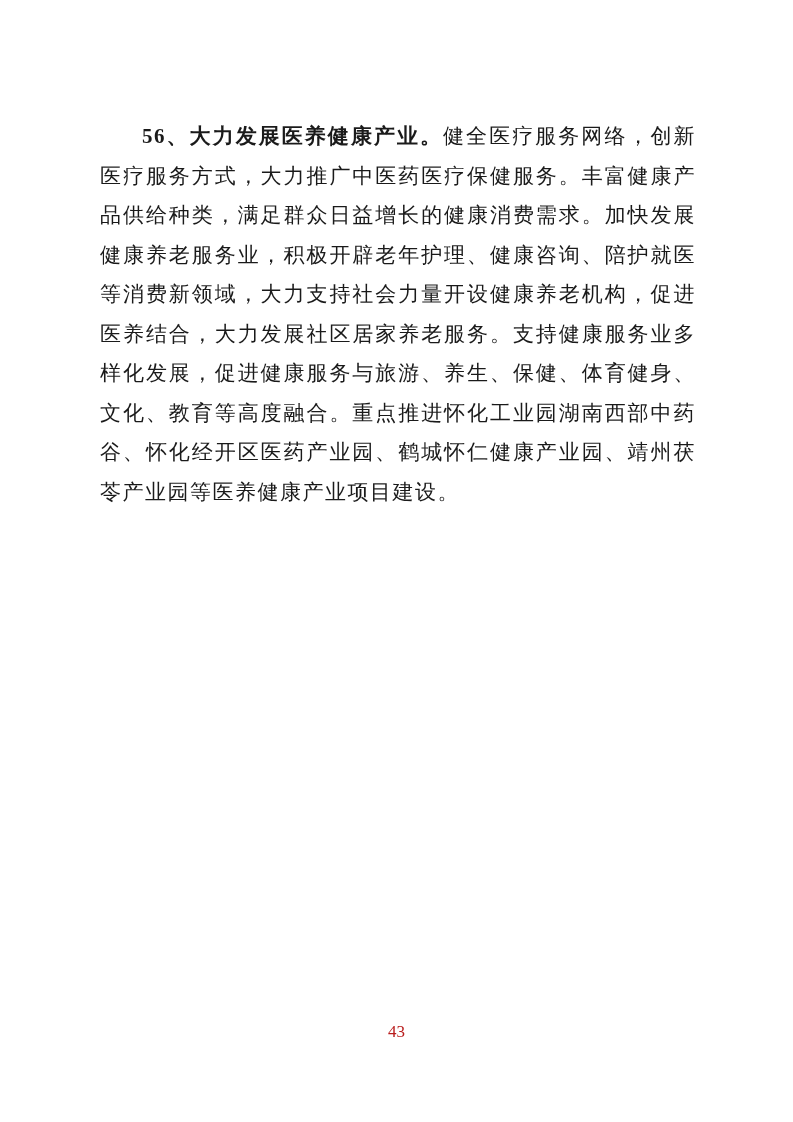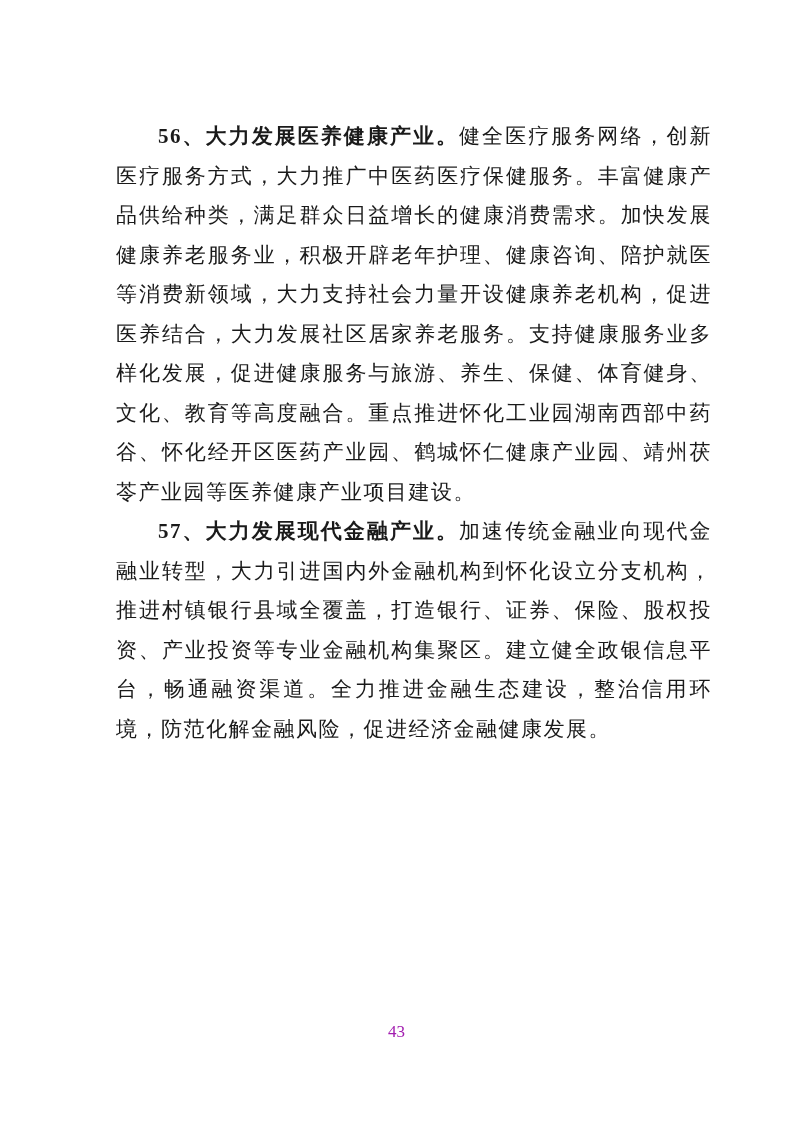--- a/index.html
+++ b/index.html
@@ -11,21 +11,21 @@
     position: relative;
     width: 793px;
     height: 1122px;
     background: #ffffff;
     overflow: hidden;
     font-family: "Liberation Serif", "DejaVu Serif", serif;
     color: #1a1a1a;
   }
   .content {
     position: absolute;
-    left: 116px;
+    left: 100px;
     top: 117px;
     width: 596px;
   }
   .para {
     margin: 0;
     font-size: 21px;
     line-height: 39.5px;
     letter-spacing: 1.5px;
     text-align: justify;
     text-justify: inter-character;
@@ -36,25 +36,24 @@
     font-weight: bold;
   }
   .page-number {
     position: absolute;
     left: 0;
     top: 1022px;
     width: 100%;
     text-align: center;
     font-size: 17px;
     letter-spacing: 0;
-    color: #a21caf;
+    color: #b91c1c;
   }
 </style>
 </head>
 <body>
 
 <div class="page">
   <div class="content">
     <p class="para"><span class="para-heading">56、大力发展医养健康产业。</span><span>健全医疗服务网络，创新医疗服务方式，大力推广中医药医疗保健服务。丰富健康产品供给种类，满足群众日益增长的健康消费需求。加快发展健康养老服务业，积极开辟老年护理、健康咨询、陪护就医等消费新领域，大力支持社会力量开设健康养老机构，促进医养结合，大力发展社区居家养老服务。支持健康服务业多样化发展，促进健康服务与旅游、养生、保健、体育健身、文化、教育等高度融合。重点推进怀化工业园湖南西部中药谷、怀化经开区医药产业园、鹤城怀仁健康产业园、靖州茯苓产业园等医养健康产业项目建设。</span></p>
-    <p class="para"><span class="para-heading">57、大力发展现代金融产业。</span><span>加速传统金融业向现代金融业转型，大力引进国内外金融机构到怀化设立分支机构，推进村镇银行县域全覆盖，打造银行、证券、保险、股权投资、产业投资等专业金融机构集聚区。建立健全政银信息平台，畅通融资渠道。全力推进金融生态建设，整治信用环境，防范化解金融风险，促进经济金融健康发展。</span></p>
   </div>
   <div class="page-number">43</div>
 </div>
 
 </body></html>

